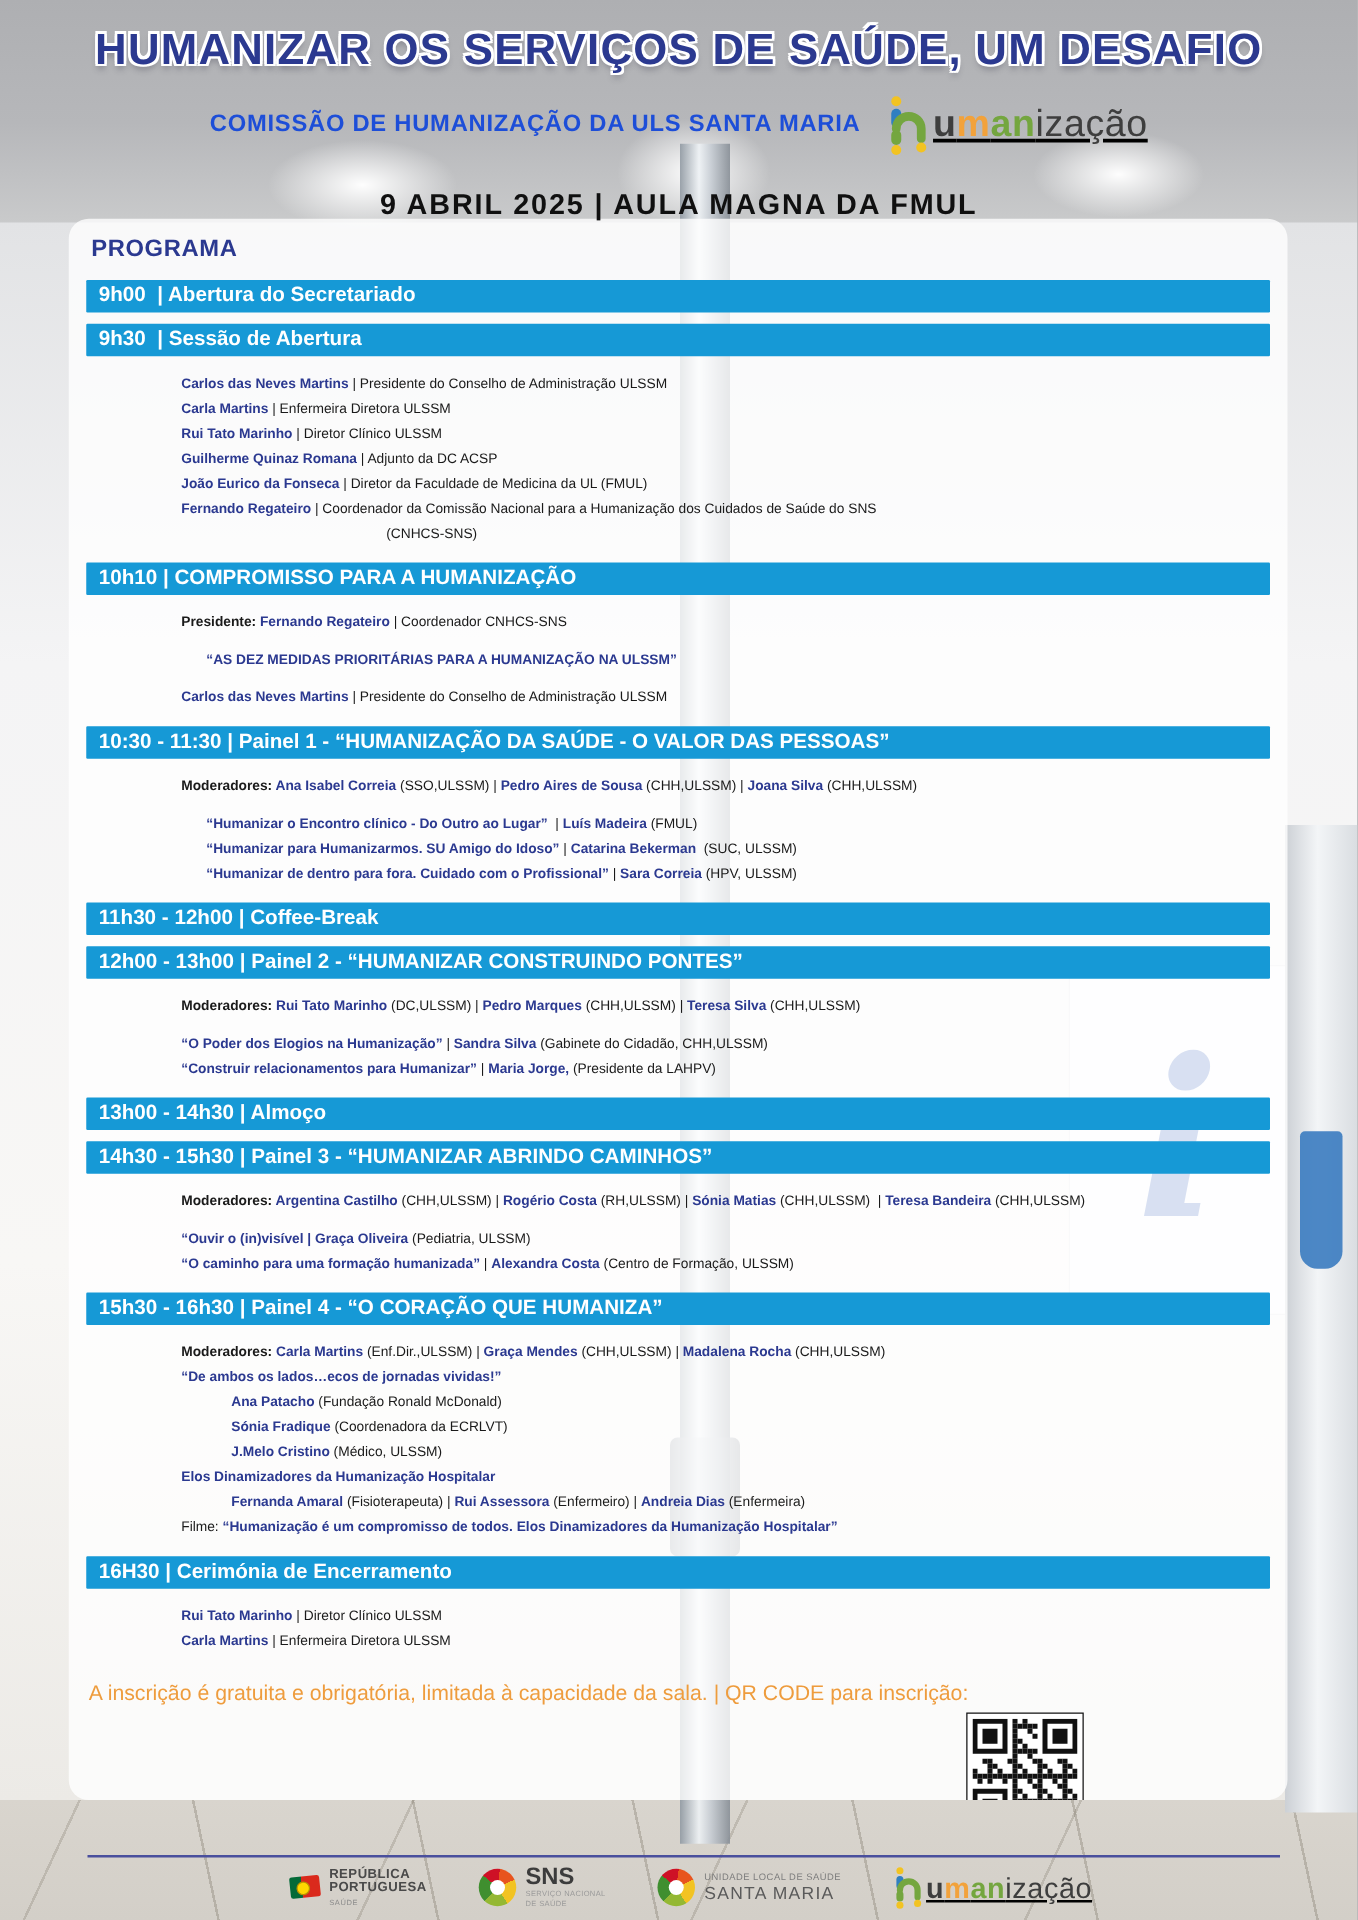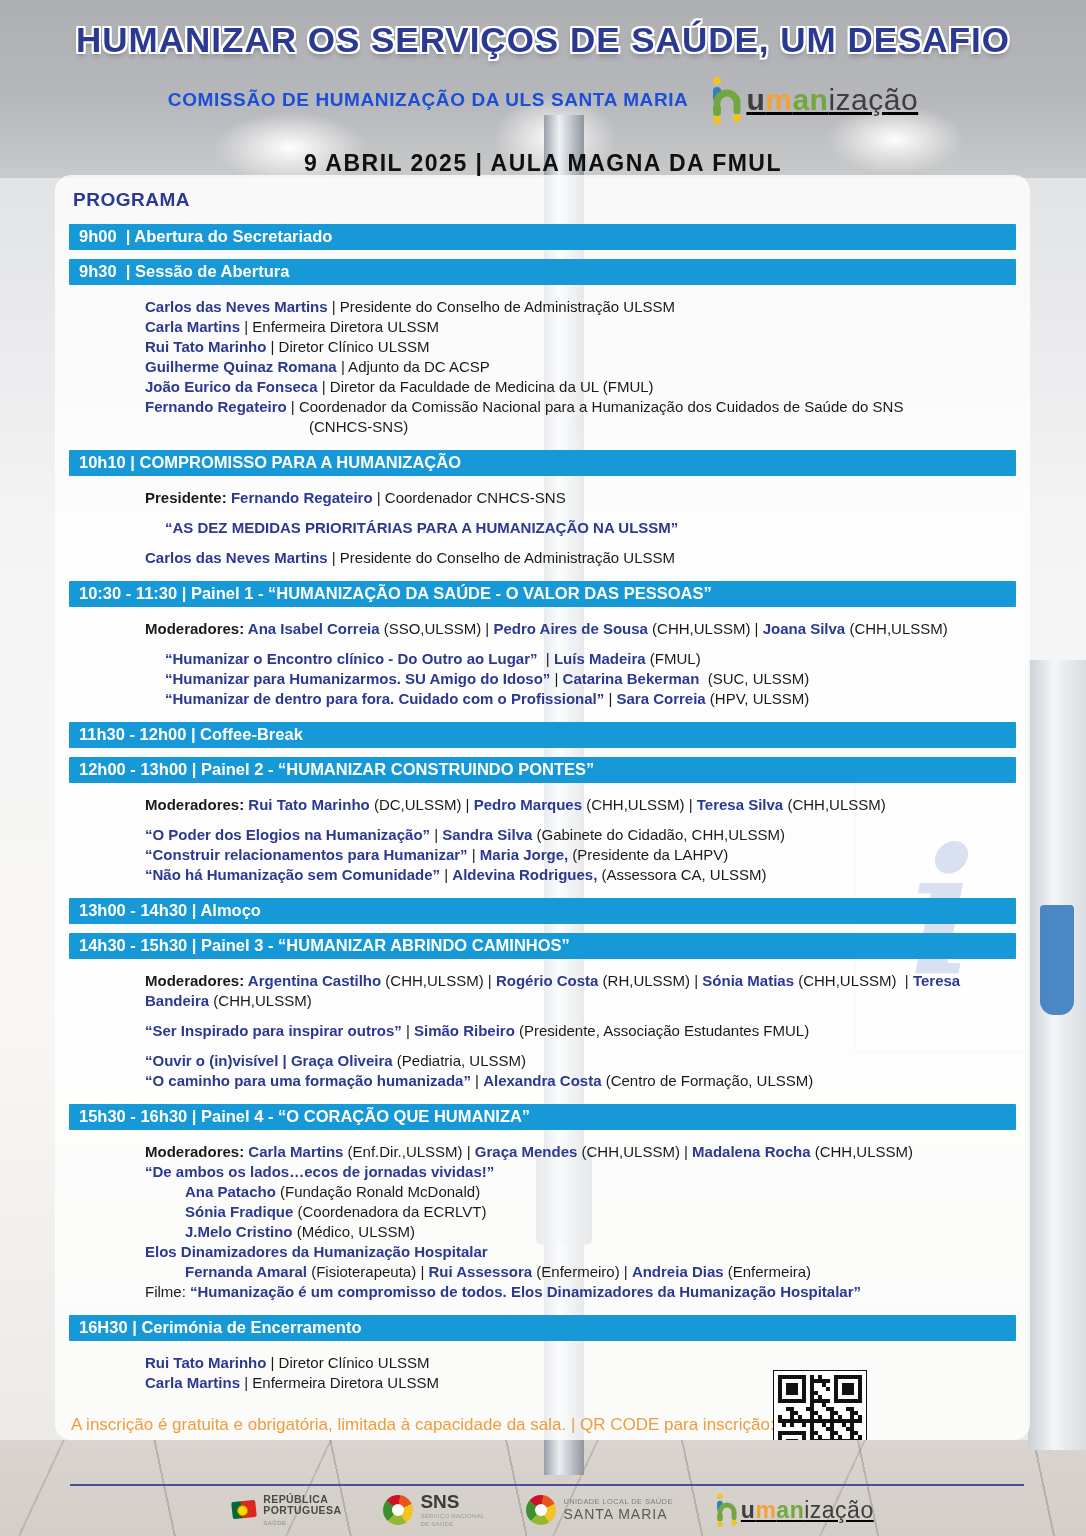--- a/index.html
+++ b/index.html
@@ -53,21 +53,21 @@
   .han{color:#74a63f;font-weight:bold;}
   .hrest{color:#3e3e3e;font-weight:normal;}
   
   .panel{position:absolute;left:55px;top:175px;width:975px;height:1265px;z-index:2;
     background:rgba(255,255,255,.78);border-radius:16px;padding:12px 14px 4px;overflow:hidden;}
   .prog-heading{font-size:19px;font-weight:bold;color:#2b3990;letter-spacing:.5px;margin:2px 0 0 4px;}
   .bar{margin-top:13px;background:#1699d6;color:#fff;font-weight:bold;font-size:16.5px;
     padding:3px 10px 4px;white-space:pre-wrap;border-radius:1px;}
   .bar + .bar{margin-top:9px;}
   .block{margin-top:12px;}
-  .line{font-size:15px;line-height:20px;white-space:pre-wrap;color:#1a1a1a;}
+  .line{font-size:11px;line-height:20px;white-space:pre-wrap;color:#1a1a1a;}
   .line.gap{margin-top:10px;}
   .ind2{padding-left:76px;}
   .ind3{padding-left:96px;}
   .ind4{padding-left:116px;}
   .ind5{padding-left:240px;}
   .seg-name,.seg-quote{color:#2b3990;font-weight:bold;}
   .seg-label{color:#1a1a1a;font-weight:bold;}
   .seg-plain{color:#1a1a1a;}
   .note{margin-top:22px;font-size:17px;color:#ee9c3d;padding-left:2px;}
   .qr-box{position:absolute;left:718px;top:1195px;width:94px;height:94px;background:#fff;
@@ -154,27 +154,25 @@
           <div class="line ind3 gap"><span class="seg-quote">“Humanizar o Encontro clínico - Do Outro ao Lugar”</span><span class="seg-plain">  | </span><span class="seg-name">Luís Madeira</span><span class="seg-plain"> (FMUL)</span></div>
           <div class="line ind3"><span class="seg-quote">“Humanizar para Humanizarmos. SU Amigo do Idoso”</span><span class="seg-plain"> | </span><span class="seg-name">Catarina Bekerman</span><span class="seg-plain">  (SUC, ULSSM)</span></div>
           <div class="line ind3"><span class="seg-quote">“Humanizar de dentro para fora. Cuidado com o Profissional”</span><span class="seg-plain"> | </span><span class="seg-name">Sara Correia</span><span class="seg-plain"> (HPV, ULSSM)</span></div>
         </div>
         <div class="bar">11h30 - 12h00 | Coffee-Break</div>
         <div class="bar">12h00 - 13h00 | Painel 2 - “HUMANIZAR CONSTRUINDO PONTES”</div>
         <div class="block">
           <div class="line ind2 gap"><span class="seg-label">Moderadores: </span><span class="seg-name">Rui Tato Marinho</span><span class="seg-plain"> (DC,ULSSM) | </span><span class="seg-name">Pedro Marques</span><span class="seg-plain"> (CHH,ULSSM) | </span><span class="seg-name">Teresa Silva</span><span class="seg-plain"> (CHH,ULSSM)</span></div>
           <div class="line ind2 gap"><span class="seg-quote">“O Poder dos Elogios na Humanização”</span><span class="seg-plain"> | </span><span class="seg-name">Sandra Silva</span><span class="seg-plain"> (Gabinete do Cidadão, CHH,ULSSM)</span></div>
           <div class="line ind2"><span class="seg-quote">“Construir relacionamentos para Humanizar”</span><span class="seg-plain"> | </span><span class="seg-name">Maria Jorge,</span><span class="seg-plain"> (Presidente da LAHPV)</span></div>
-          <div class="line ind2"><span class="seg-quote">“Não há Humanização sem Comunidade”</span><span class="seg-plain"> | </span><span class="seg-name">Aldevina Rodrigues,</span><span class="seg-plain"> (Assessora CA, ULSSM)</span></div>
         </div>
         <div class="bar">13h00 - 14h30 | Almoço</div>
         <div class="bar">14h30 - 15h30 | Painel 3 - “HUMANIZAR ABRINDO CAMINHOS”</div>
         <div class="block">
           <div class="line ind2 gap"><span class="seg-label">Moderadores: </span><span class="seg-name">Argentina Castilho</span><span class="seg-plain"> (CHH,ULSSM) | </span><span class="seg-name">Rogério Costa</span><span class="seg-plain"> (RH,ULSSM) | </span><span class="seg-name">Sónia Matias</span><span class="seg-plain"> (CHH,ULSSM)  | </span><span class="seg-name">Teresa Bandeira</span><span class="seg-plain"> (CHH,ULSSM)</span></div>
-          <div class="line ind2 gap"><span class="seg-quote">“Ser Inspirado para inspirar outros”</span><span class="seg-plain"> | </span><span class="seg-name">Simão Ribeiro</span><span class="seg-plain"> (Presidente, Associação Estudantes FMUL)</span></div>
           <div class="line ind2 gap"><span class="seg-quote">“Ouvir o (in)visível | </span><span class="seg-name">Graça Oliveira</span><span class="seg-plain"> (Pediatria, ULSSM)</span></div>
           <div class="line ind2"><span class="seg-quote">“O caminho para uma formação humanizada”</span><span class="seg-plain"> | </span><span class="seg-name">Alexandra Costa</span><span class="seg-plain"> (Centro de Formação, ULSSM)</span></div>
         </div>
         <div class="bar">15h30 - 16h30 | Painel 4 - “O CORAÇÃO QUE HUMANIZA”</div>
         <div class="block">
           <div class="line ind2 gap"><span class="seg-label">Moderadores: </span><span class="seg-name">Carla Martins</span><span class="seg-plain"> (Enf.Dir.,ULSSM) | </span><span class="seg-name">Graça Mendes</span><span class="seg-plain"> (CHH,ULSSM) | </span><span class="seg-name">Madalena Rocha</span><span class="seg-plain"> (CHH,ULSSM)</span></div>
           <div class="line ind2"><span class="seg-quote">“De ambos os lados…ecos de jornadas vividas!”</span></div>
           <div class="line ind4"><span class="seg-name">Ana Patacho</span><span class="seg-plain"> (Fundação Ronald McDonald)</span></div>
           <div class="line ind4"><span class="seg-name">Sónia Fradique</span><span class="seg-plain"> (Coordenadora da ECRLVT)</span></div>
           <div class="line ind4"><span class="seg-name">J.Melo Cristino</span><span class="seg-plain"> (Médico, ULSSM)</span></div>

